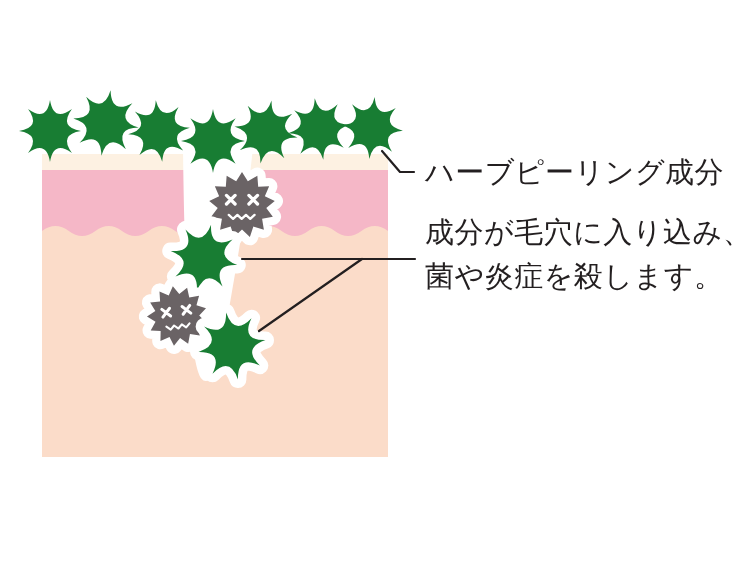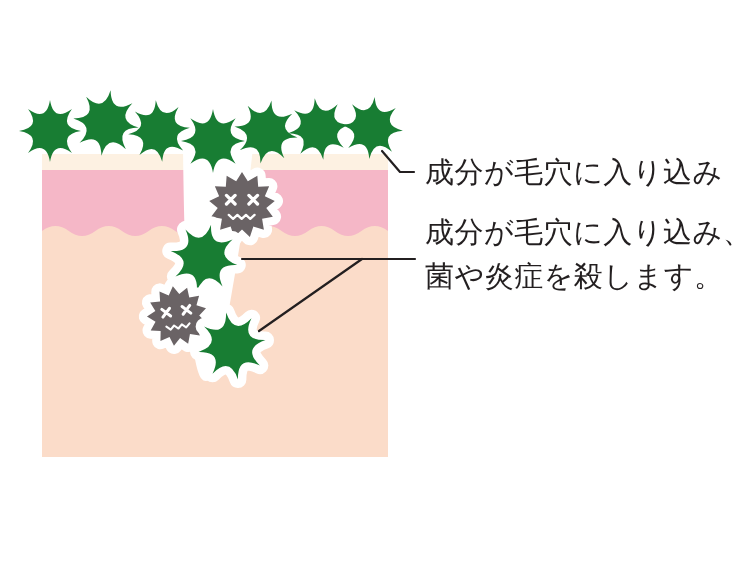--- a/index.html
+++ b/index.html
@@ -69,20 +69,20 @@
     <use href="#star8" xlink:href="#star8" transform="translate(213,141) scale(32)" style="fill:var(--component-green)"></use>
     <use href="#star8" xlink:href="#star8" transform="translate(266,132) scale(32) rotate(10)" style="fill:var(--component-green)"></use>
     <use href="#star8" xlink:href="#star8" transform="translate(319,129) scale(31) rotate(-8)" style="fill:var(--component-green)"></use>
     <use href="#star8" xlink:href="#star8" transform="translate(372,128) scale(31) rotate(5)" style="fill:var(--component-green)"></use>
 
     <polyline points="382,151 400,172 414,172" fill="none" style="stroke:var(--text-dark)" stroke-width="2.2" stroke-linecap="round" stroke-linejoin="round"></polyline>
     <polyline points="259,331 362,259" fill="none" style="stroke:var(--text-dark)" stroke-width="2.2" stroke-linecap="round"></polyline>
     <polyline points="242,259 415,259" fill="none" style="stroke:var(--text-dark)" stroke-width="2.2" stroke-linecap="round"></polyline>
   </svg>
 
-  <div class="label label-component">成分が毛穴に入り込み</div>
+  <div class="label label-component">ハーブピーリング成分</div>
 
   <div class="label label-action">
     <div>成分が毛穴に入り込み、</div>
     <div>菌や炎症を殺します。</div>
   </div>
 
 </div>
 
 </body></html>

